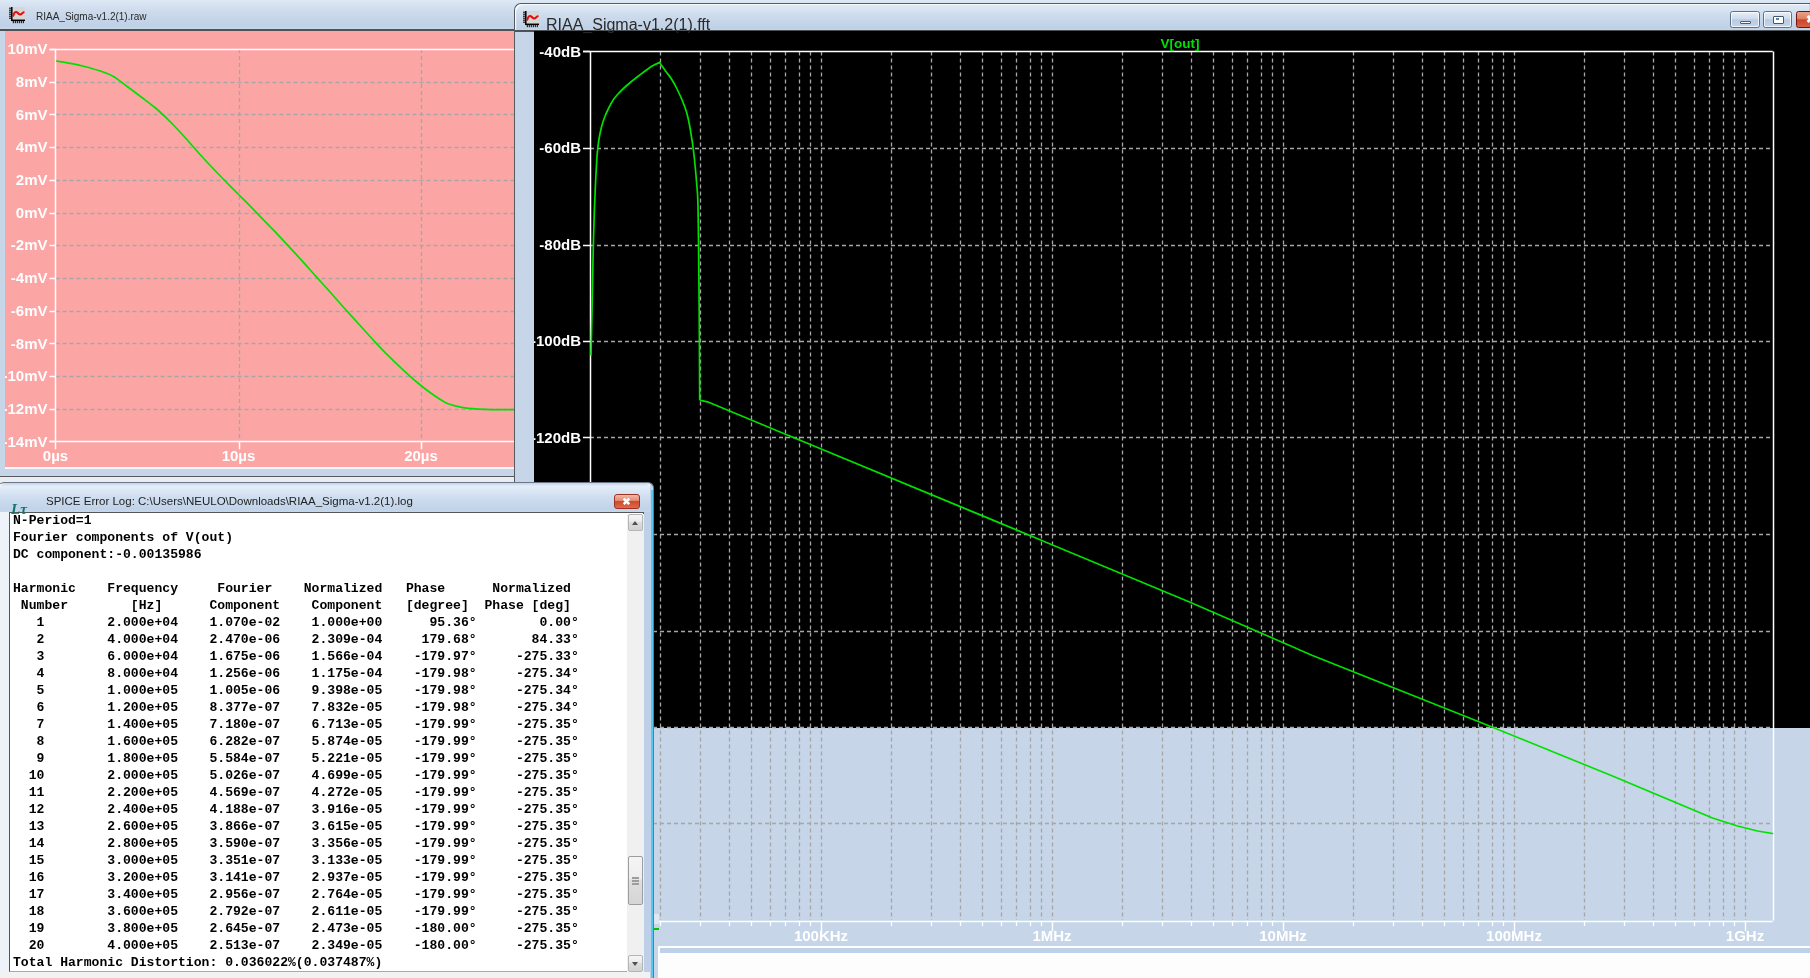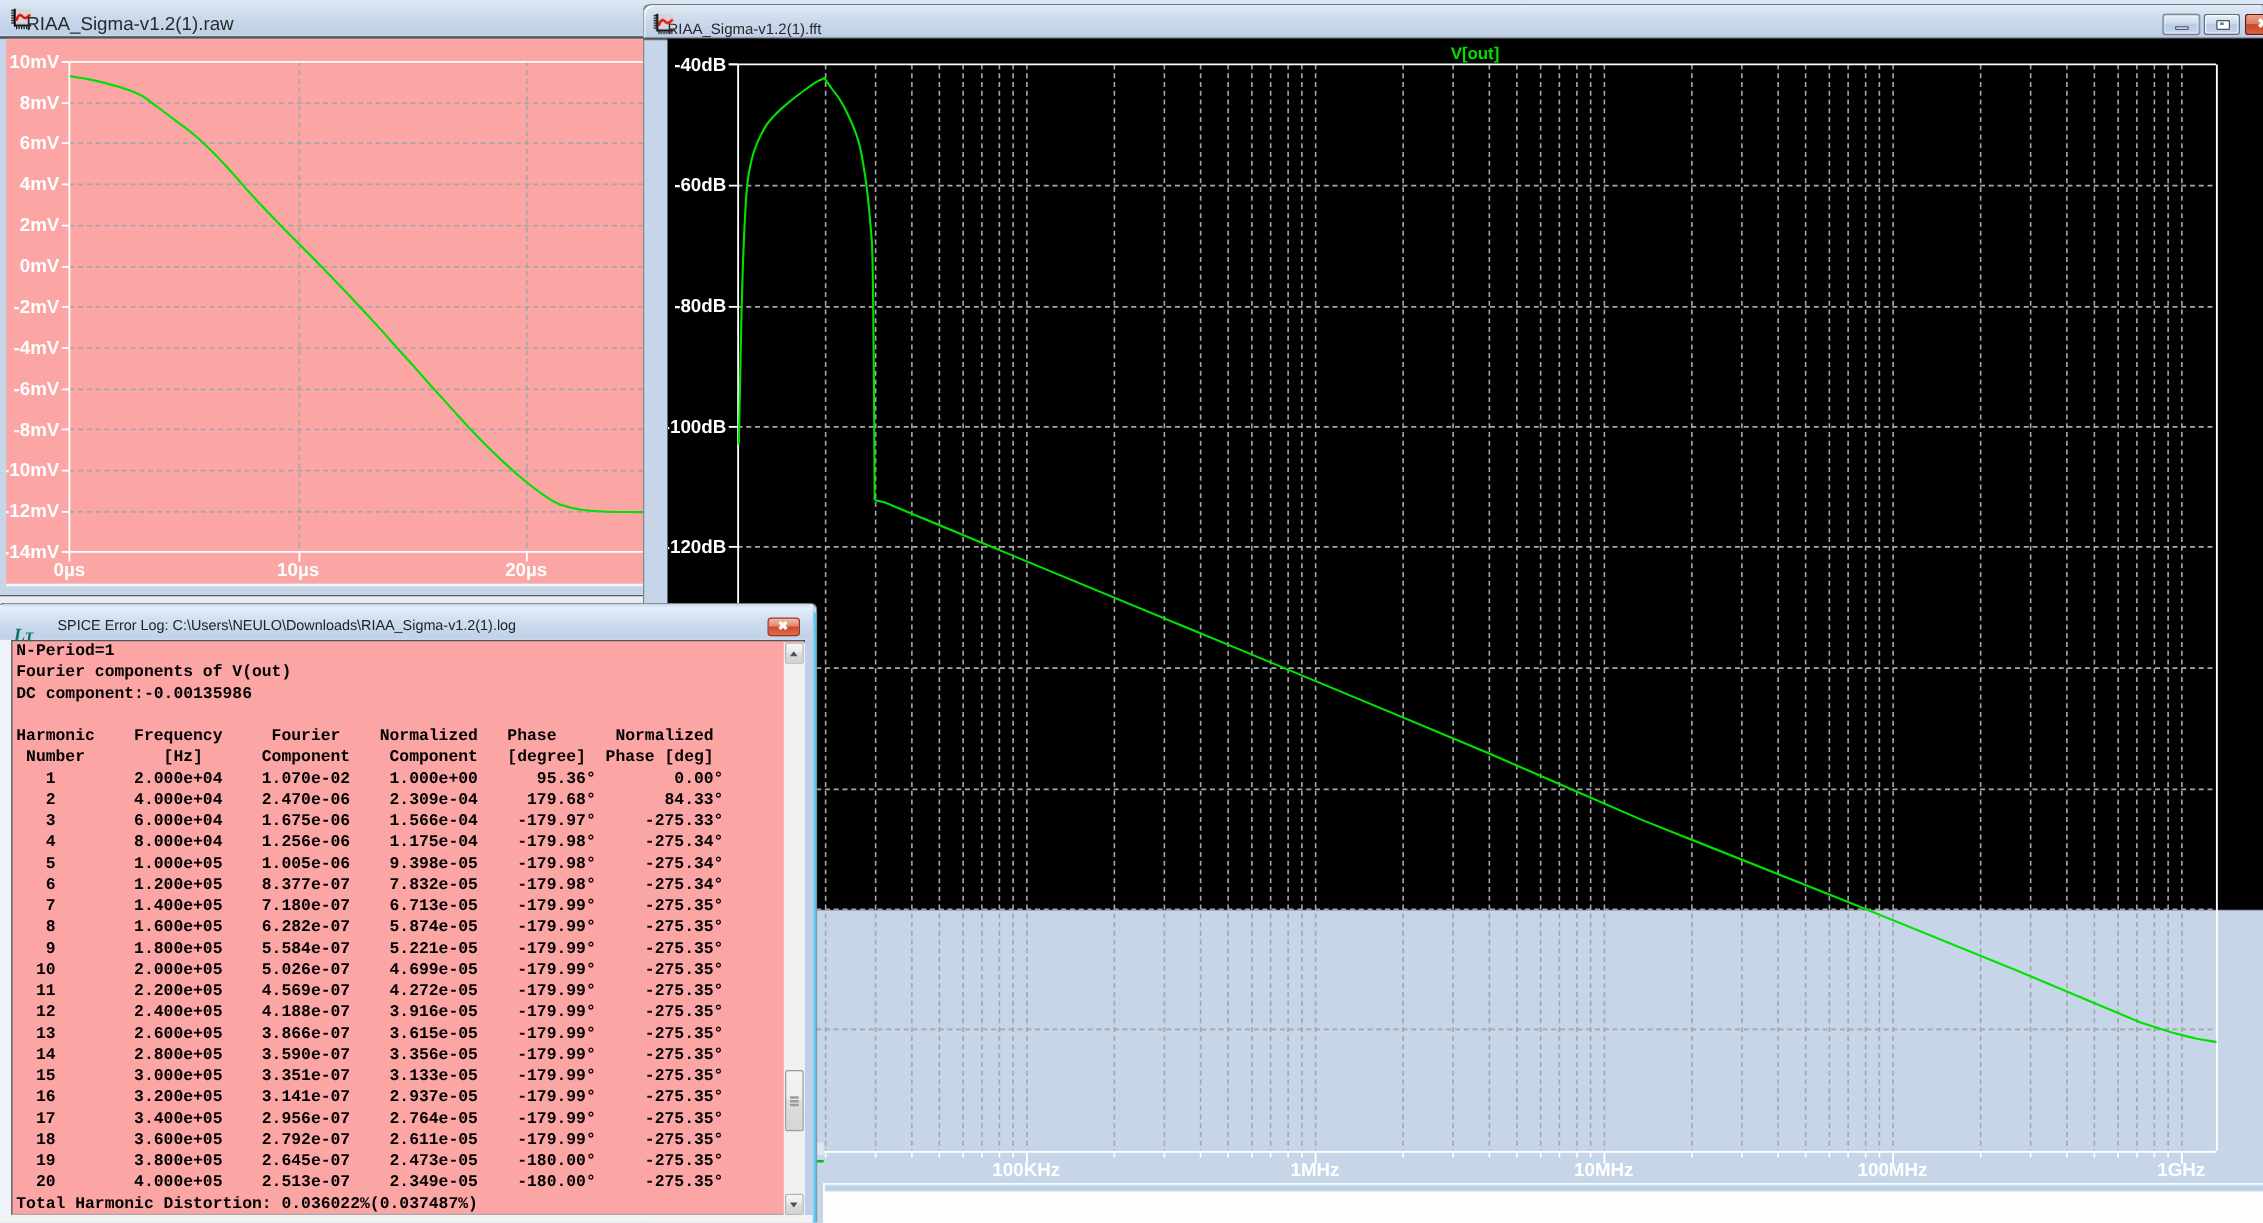--- a/index.html
+++ b/index.html
@@ -75,21 +75,21 @@
         <line x1="1" y1="9.2" x2="3.2" y2="9.2" stroke="#000" stroke-width="1"></line>
         <line x1="1" y1="11.2" x2="3.2" y2="11.2" stroke="#000" stroke-width="1"></line>
         <line x1="5.3" y1="14" x2="5.3" y2="16.2" stroke="#000" stroke-width="1"></line>
         <line x1="7.3" y1="14" x2="7.3" y2="16.2" stroke="#000" stroke-width="1"></line>
         <line x1="9.3" y1="14" x2="9.3" y2="16.2" stroke="#000" stroke-width="1"></line>
         <line x1="11.3" y1="14" x2="11.3" y2="16.2" stroke="#000" stroke-width="1"></line>
         <line x1="13.3" y1="14" x2="13.3" y2="16.2" stroke="#000" stroke-width="1"></line>
         <line x1="15.3" y1="14" x2="15.3" y2="16.2" stroke="#000" stroke-width="1"></line>
         <path d="M5.3 8.8 C 6.2 4.8, 8.2 4.2, 9.8 6 C 11.2 7.6, 12.6 8.2, 14.2 6.3 L 15.6 5.2" fill="none" stroke="#e60c0c" stroke-width="2" stroke-linecap="round"></path>
       </svg>
-<div class="abs" style="left:25px;top:14px;font-size:15px;color:#2a2a2a;white-space:nowrap">RIAA_Sigma-v1.2(1).raw</div>
+<div class="abs" style="left:40px;top:14px;font-size:10px;color:#2a2a2a;white-space:nowrap">RIAA_Sigma-v1.2(1).raw</div>
 </div>
 <div class="abs" style="left:514px;top:3px;width:1296px;height:975px">
 <div class="abs" style="left:0;top:0;width:100%;height:100%;background:#c6d5e8;border-left:1px solid #565a5f;border-top:1px solid #565a5f;border-radius:7px 0 0 0"></div>
 <div class="abs" style="left:1px;top:1px;width:1294px;height:27px;background:linear-gradient(180deg,#c5d3e3 0%,#dde8f5 8%,#ccdaec 45%,#bfd1e6 90%,#c8d6e9 100%);border-radius:7px 0 0 0;box-shadow:inset 1.2px 1.2px 0 rgba(255,255,255,0.85)"></div>
 <div class="abs" style="left:1px;top:27px;width:100%;height:1.5px;background:#4e5256"></div>
 <div class="abs" style="left:20px;top:28px;width:1288.5px;height:697px;background:#000">
 <svg width="1288" height="947" viewBox="0 0 1288 947" style="position:absolute;left:0;top:0">
           <line x1="56.0" y1="117.5" x2="1238.8" y2="117.5" stroke="#a6a6a6" stroke-width="1.3" stroke-dasharray="4 3"></line>
           <line x1="56.0" y1="214.5" x2="1238.8" y2="214.5" stroke="#a6a6a6" stroke-width="1.3" stroke-dasharray="4 3"></line>
           <line x1="56.0" y1="310.5" x2="1238.8" y2="310.5" stroke="#a6a6a6" stroke-width="1.3" stroke-dasharray="4 3"></line>
@@ -233,21 +233,21 @@
         <line x1="1" y1="9.2" x2="3.2" y2="9.2" stroke="#000" stroke-width="1"></line>
         <line x1="1" y1="11.2" x2="3.2" y2="11.2" stroke="#000" stroke-width="1"></line>
         <line x1="5.3" y1="14" x2="5.3" y2="16.2" stroke="#000" stroke-width="1"></line>
         <line x1="7.3" y1="14" x2="7.3" y2="16.2" stroke="#000" stroke-width="1"></line>
         <line x1="9.3" y1="14" x2="9.3" y2="16.2" stroke="#000" stroke-width="1"></line>
         <line x1="11.3" y1="14" x2="11.3" y2="16.2" stroke="#000" stroke-width="1"></line>
         <line x1="13.3" y1="14" x2="13.3" y2="16.2" stroke="#000" stroke-width="1"></line>
         <line x1="15.3" y1="14" x2="15.3" y2="16.2" stroke="#000" stroke-width="1"></line>
         <path d="M5.3 8.8 C 6.2 4.8, 8.2 4.2, 9.8 6 C 11.2 7.6, 12.6 8.2, 14.2 6.3 L 15.6 5.2" fill="none" stroke="#e60c0c" stroke-width="2" stroke-linecap="round"></path>
       </svg>
-<div class="abs" style="left:20px;top:12.5px;font-size:12px;color:#2a2a2a;white-space:nowrap">RIAA_Sigma-v1.2(1).fft</div>
+<div class="abs" style="left:32px;top:12.5px;font-size:16px;color:#2a2a2a;white-space:nowrap">RIAA_Sigma-v1.2(1).fft</div>
 <div style="position:absolute;top:8px;height:17px;border:1.2px solid #5f7086;border-radius:2.5px;background:linear-gradient(180deg,#e8eff8 0%,#ccdbee 46%,#b7cbe4 52%,#c5d5ea 100%);box-shadow:inset 0 0 0 1px rgba(255,255,255,.75);left:1216px;width:30px">
         <div style="position:absolute;left:8.5px;top:8.8px;width:11px;height:3.2px;background:#fcfcfc;border:1.2px solid #4c5a6e;border-radius:1px"></div>
       </div>
 <div style="position:absolute;top:8px;height:17px;border:1.2px solid #5f7086;border-radius:2.5px;background:linear-gradient(180deg,#e8eff8 0%,#ccdbee 46%,#b7cbe4 52%,#c5d5ea 100%);box-shadow:inset 0 0 0 1px rgba(255,255,255,.75);left:1249px;width:29px">
         <div style="position:absolute;left:8.5px;top:3.8px;width:11px;height:8.6px;background:#fff;border:1.4px solid #46556b;border-radius:1px">
           <div style="position:absolute;left:2.2px;top:1.2px;width:3.6px;height:2.4px;background:#5c80a8"></div>
         </div>
       </div>
 <div style="position:absolute;top:8px;left:1281.5px;width:45px;height:17px;border:1.2px solid #6e1212;border-radius:2.5px;background:linear-gradient(180deg,#e9a18b 0%,#dd7e62 46%,#cc4227 52%,#d66242 100%)">
         <div style="position:absolute;left:6px;top:0;width:16px;height:15.5px;color:#fff;font-weight:bold;font-size:11px;text-align:center;line-height:15.5px">✖</div>
@@ -258,21 +258,21 @@
 <div class="abs" style="left:658px;top:946px;width:1152px;height:32px;background:#fdfdfd">
 <div class="abs" style="left:0;top:0;width:100%;height:2.2px;background:#fcfdfe"></div>
 <div class="abs" style="left:1.5px;top:2.2px;width:1150.5px;height:4.6px;background:#bdd2e9"></div>
 </div>
 <div class="abs" style="left:-2px;top:482px;width:656px;height:496px">
 <div class="abs" style="left:0;top:0;width:100%;height:100%;background:#c9d7e9;border:1px solid #6b7788;border-bottom:none;border-radius:6px 6px 0 0"></div>
 <div class="abs" style="left:2px;top:2px;width:650px;height:494px;background:#eef3fa"></div>
 <div class="abs" style="left:646px;top:6px;width:6.5px;height:490px;background:#bdd0e7"></div>
 <div class="abs" style="left:652.5px;top:8px;width:2.4px;height:488px;background:#55c8f0"></div>
 <div class="abs" style="left:2px;top:2px;width:650px;height:28px;background:linear-gradient(180deg,#cddbeb 0%,#e4eefa 8%,#d0deef 45%,#c0d3e9 90%,#c9d7ea 100%);border-radius:5px 5px 0 0"></div>
-<div class="abs" style="left:11px;top:30px;width:634.5px;height:460px;background:#fca5a5;border:1.5px solid #555;border-bottom:1px solid #aaa;overflow:hidden">
+<div class="abs" style="left:11px;top:30px;width:634.5px;height:460px;background:#ffffff;border:1.5px solid #555;border-bottom:1px solid #aaa;overflow:hidden">
 <pre style="position:absolute;left:3.3px;top:-0.8px;font:bold 13.1px/17px 'Liberation Mono',monospace;color:#000">N-Period=1
 Fourier components of V(out)
 DC component:-0.00135986
 
 Harmonic    Frequency     Fourier    Normalized   Phase      Normalized
  Number        [Hz]      Component    Component   [degree]  Phase [deg]
    1        2.000e+04    1.070e-02    1.000e+00      95.36°        0.00°
    2        4.000e+04    2.470e-06    2.309e-04     179.68°       84.33°
    3        6.000e+04    1.675e-06    1.566e-04    -179.97°     -275.33°
    4        8.000e+04    1.256e-06    1.175e-04    -179.98°     -275.34°

